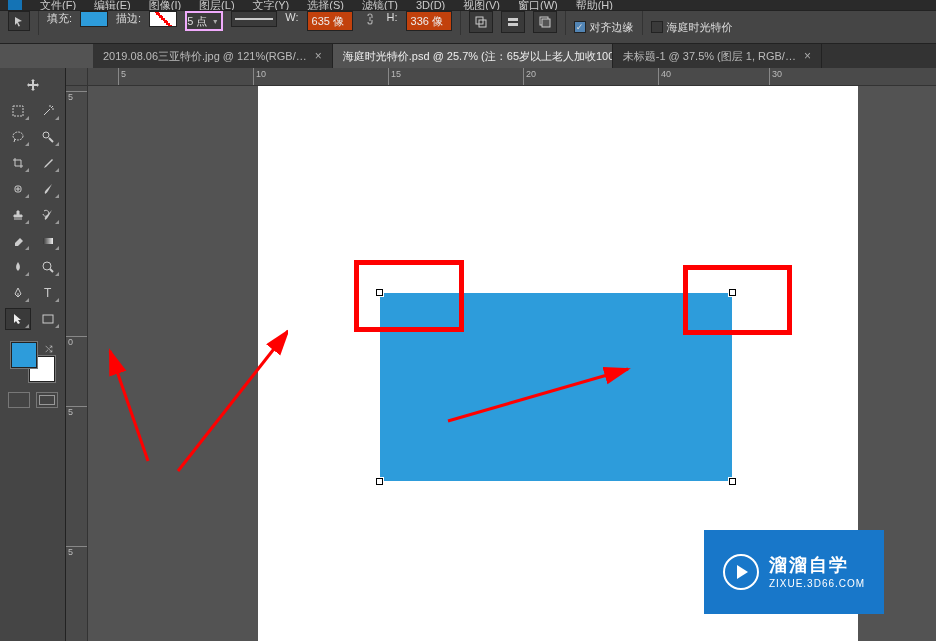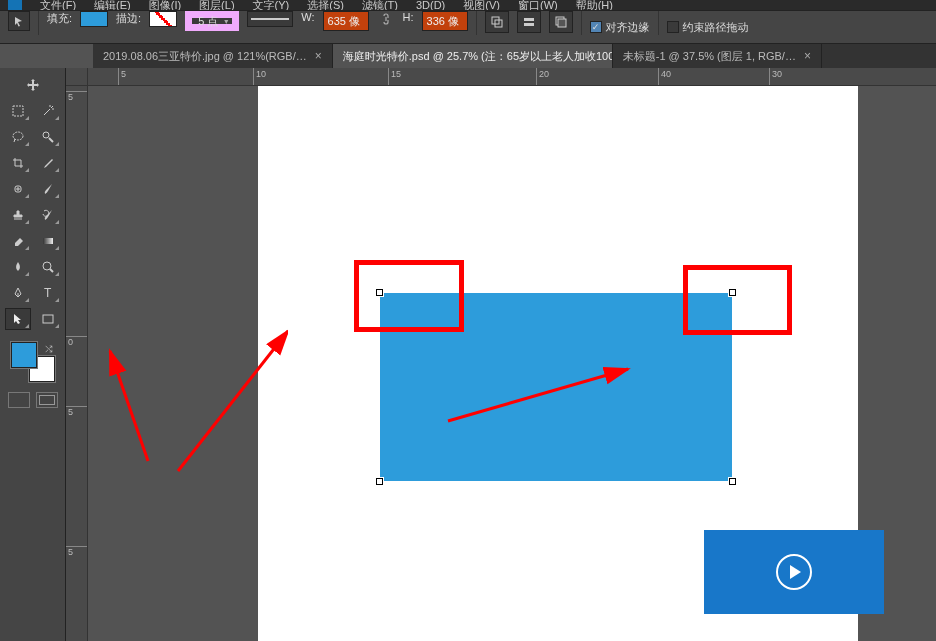--- a/index.html
+++ b/index.html
@@ -5,21 +5,21 @@
 *{margin:0;padding:0;box-sizing:border-box;font-family:"Microsoft YaHei",Arial,sans-serif;user-select:none}
 body{background:#535353;width:936px;height:641px;overflow:hidden;position:relative}
 .menubar{height:10px;background:#2a2a2a;display:flex;align-items:center;padding:0 8px;gap:18px;color:#ccc;font-size:11px;overflow:hidden}
 .menubar .ps-logo{width:14px;height:14px;background:#1473b5;border-radius:2px}
 .menubar span{white-space:nowrap}
 .optbar{height:34px;background:#454545;border-top:1px solid #222;border-bottom:1px solid #222;display:flex;padding:0 8px;gap:8px;color:#ddd;font-size:11px}
 .optbar .arrow-btn{width:22px;height:20px;background:#3a3a3a;border:1px solid #222;display:flex;align-items:center;justify-content:center}
 .optbar .swatch{width:28px;height:16px;border:1px solid #222;display:inline-block;vertical-align:middle}
 .optbar .swatch.fill{background:#2d9cdb}
 .optbar .swatch.stroke{background:linear-gradient(45deg,#fff 45%,#f00 45%,#f00 55%,#fff 55%)}
-.optbar .drop{height:20px;background:#3a3a3a;border:7px solid #f0abfc;padding:0 14px 0 6px;display:flex;align-items:center;position:relative;font-size:11px}
+.optbar .drop{height:20px;background:#3a3a3a;border:2px solid #f0abfc;padding:0 14px 0 0;display:flex;align-items:center;position:relative;font-size:11px}
 .optbar .drop:after{content:"▾";position:absolute;right:4px;font-size:8px;color:#aaa}
 .optbar .stroke-line{width:46px;height:16px;background:#3a3a3a;border:1px solid #222;display:flex;align-items:center;padding:0 3px}
 .optbar .stroke-line .line{flex:1;height:2px;background:#ccc}
 .optbar .numfield{width:46px;height:20px;background:#c2410c;border:1px solid #222;color:#eee;font-size:11px;display:flex;align-items:center;padding:4px 4px}
 .optbar .link-icon{width:18px;height:18px;display:flex;align-items:center;justify-content:center}
 .optbar .iconbtn{width:24px;height:22px;background:#3a3a3a;border:1px solid #222;display:flex;align-items:center;justify-content:center}
 .optbar .check{display:flex;align-items:center;gap:4px}
 .optbar .check .box{width:12px;height:12px;background:#3a3a3a;border:1px solid #222;display:flex;align-items:center;justify-content:center;font-size:9px;color:#ddd}
 .optbar .check .box.on{background:#5285b5}
 .sep{width:1px;height:24px;background:#333}
@@ -126,21 +126,21 @@
       </svg>
     </div>
   <div class="sep"></div>
   <div class="check">
       <span class="box on">✓</span>
       <span>对齐边缘</span>
     </div>
   <div class="sep"></div>
   <div class="check">
       <span class="box"></span>
-      <span>约束路径拖动</span>
+      <span>海庭时光特价</span>
     </div>
 </div>
 
 <div class="tabbar">
   <div class="tab">
       <span>2019.08.06三亚特价.jpg @ 121%(RGB/…</span>
       <span class="close">×</span>
     </div>
   <div class="tab active">
       <span>海庭时光特价.psd @ 25.7% (注：65岁以上老人加收100元附加费…</span>
@@ -307,21 +307,21 @@
       <div class="m b"></div>
     </div>
   </div>
 
   <div class="rulerspace">
     <div class="ruler-corner"></div>
     <div class="ruler-h">
       <div class="tick" style="left:30px">5</div>
       <div class="tick" style="left:165px">10</div>
       <div class="tick" style="left:300px">15</div>
-      <div class="tick" style="left:448px">20</div>
+      <div class="tick" style="left:435px">20</div>
       <div class="tick" style="left:570px">40</div>
       <div class="tick" style="left:681px">30</div>
     </div>
     <div class="ruler-v">
       <div class="tick" style="top:5px">5</div>
       <div class="tick" style="top:250px">0</div>
       <div class="tick" style="top:320px">5</div>
       <div class="tick" style="top:460px">5</div>
     </div>
     <div class="canvaswrap">
@@ -352,13 +352,17 @@
             </marker>
           </defs>
         <line x1="10" y1="60" x2="190" y2="8" stroke="#f00" stroke-width="3" marker-end="url(#ah2)"></line>
       </svg>
     </div>
   </div>
 </div>
 
 <div class="watermark">
   <div class="wl"></div>
+  <div class="wt">
+    <div class="l1">溜溜自学</div>
+    <div class="l2">ZIXUE.3D66.COM</div>
+  </div>
 </div>
 
 </body></html>

